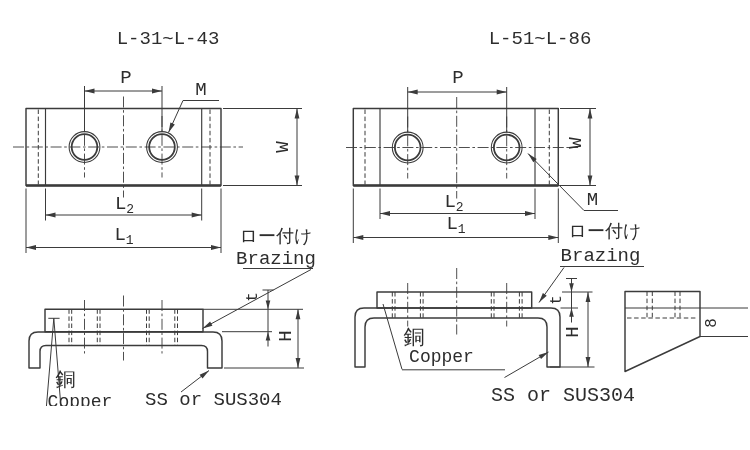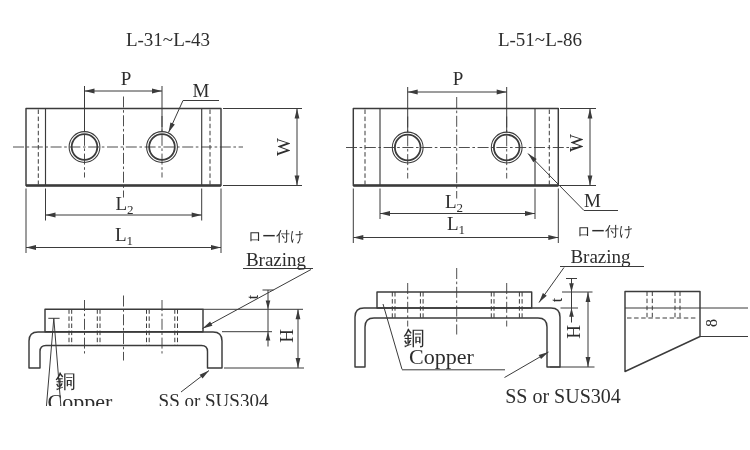--- a/index.html
+++ b/index.html
@@ -1,36 +1,36 @@
 <!DOCTYPE html>
 <html style="--line: #3b3b3b; --text: #2d2d2d; --bg: #ffffff;"><head>
 <meta charset="utf-8">
 <style>
   :root { --line:#3b3b3b; --text:#2d2d2d; --bg:#ffffff; }
   html,body{margin:0;padding:0;background:#fff;}
   .stage{
     position:relative;width:750px;height:406px;background:var(--bg);
-    font-family:Liberation Serif, serif;color:var(--text);overflow:hidden;
+    font-family:Liberation Mono, monospace;color:var(--text);overflow:hidden;
   }
   .stage svg{position:absolute;left:0;top:0;}
   
   .o  {stroke:var(--line);stroke-width:1.45;fill:none;stroke-linejoin:round;}
   .b  {stroke:var(--line);stroke-width:1.15;fill:none;}
   .th {stroke:var(--line);stroke-width:2.7;fill:none;}
   .d  {stroke:var(--line);stroke-width:1;fill:none;}
   .hid{stroke:var(--line);stroke-width:1;fill:none;stroke-dasharray:4.5 2.6;}
   .cl {stroke:var(--line);stroke-width:.9;fill:none;stroke-dasharray:11 2.6 2.6 2.6;}
   .ho {stroke:var(--line);stroke-width:1.05;fill:none;}
   .hi {stroke:var(--line);stroke-width:1.8;fill:none;}
   .ar {fill:var(--line);stroke:none;}
   #arrowhead path{fill:var(--line);}
   
   .lbl{position:absolute;transform:translate(-50%,-50%);white-space:nowrap;line-height:1;}
   .rot{transform:translate(-50%,-50%) rotate(-90deg);}
-  .f16{font-size:16px}.f17{font-size:14px}.f18{font-size:22px}
+  .f16{font-size:16px}.f17{font-size:18px}.f18{font-size:18px}
   .f19{font-size:19px}.f20{font-size:20px}.f21{font-size:21px}
   .subd{font-size:13px;vertical-align:-4px;}
 </style>
 </head>
 <body>
 
 <div class="stage">
 
 <svg width="750" height="450" viewBox="0 0 750 450">
   <defs>

